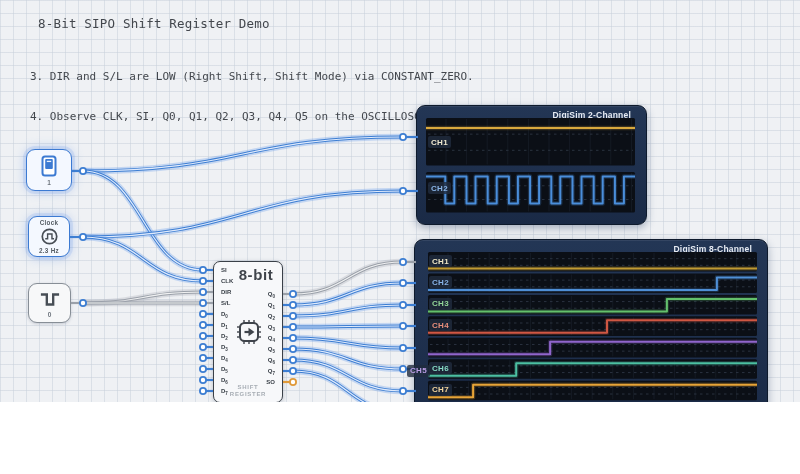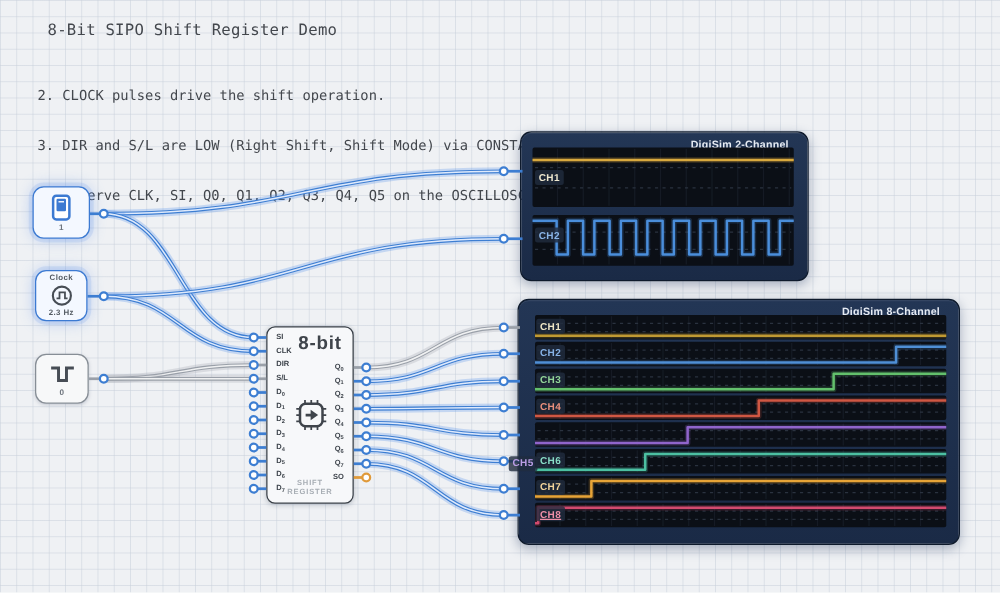--- a/index.html
+++ b/index.html
@@ -1,17 +1,17 @@
 <!DOCTYPE html>
 <html><head>
 <meta charset="utf-8">
 <style>
   html,body{margin:0;padding:0;}
   .canvas{
-    position:relative;width:800px;height:474px;overflow:hidden;
+    position:relative;width:800px;height:402px;overflow:hidden;
     background-color:#eff1f4;
     background-image:
       linear-gradient(rgba(201,209,220,.55) 1px, transparent 1px),
       linear-gradient(90deg, rgba(201,209,220,.55) 1px, transparent 1px);
     background-size:13px 13px;
     font-family:"Liberation Sans","DejaVu Sans",sans-serif;
   }
   .mono{font-family:"DejaVu Sans Mono",monospace;color:#43474d;}
   .title{position:absolute;left:38px;top:16px;font-size:12.5px;letter-spacing:.2px;}
   .instructions{position:absolute;left:30px;top:44px;font-size:11px;line-height:13.2px;white-space:pre;}
@@ -37,21 +37,20 @@
   .chip{position:absolute;font-size:8px;font-weight:bold;letter-spacing:.3px;
     background:rgba(32,44,62,.8);border-radius:2px;padding:1.5px 3px;line-height:9px;}
 </style>
 </head>
 <body>
 
 <div class="canvas">
 
   <div class="title mono">8-Bit SIPO Shift Register Demo</div>
   <div class="instructions mono">
-    <div>2. CLOCK pulses drive the shift operation.</div>
     <div>3. DIR and S/L are LOW (Right Shift, Shift Mode) via CONSTANT_ZERO.</div>
     <div>4. Observe CLK, SI, Q0, Q1, Q2, Q3, Q4, Q5 on the OSCILLOSCOPE_8CH.</div>
   </div>
 
   <div class="comp blue" style="left:26px;top:149px;width:46px;height:42px;">
     <svg width="18" height="22" viewBox="0 0 18 22">
       <rect x="2.5" y="1.5" width="13" height="19" rx="2.5" fill="#ffffff" stroke="#3c7ad2" stroke-width="2"></rect>
       <rect x="5.2" y="4" width="7.6" height="10" rx="1" fill="#3c7ad2"></rect>
       <line x1="6.8" y1="6.4" x2="11.2" y2="6.4" stroke="#eaf2fd" stroke-width="1.3"></line>
     </svg>

